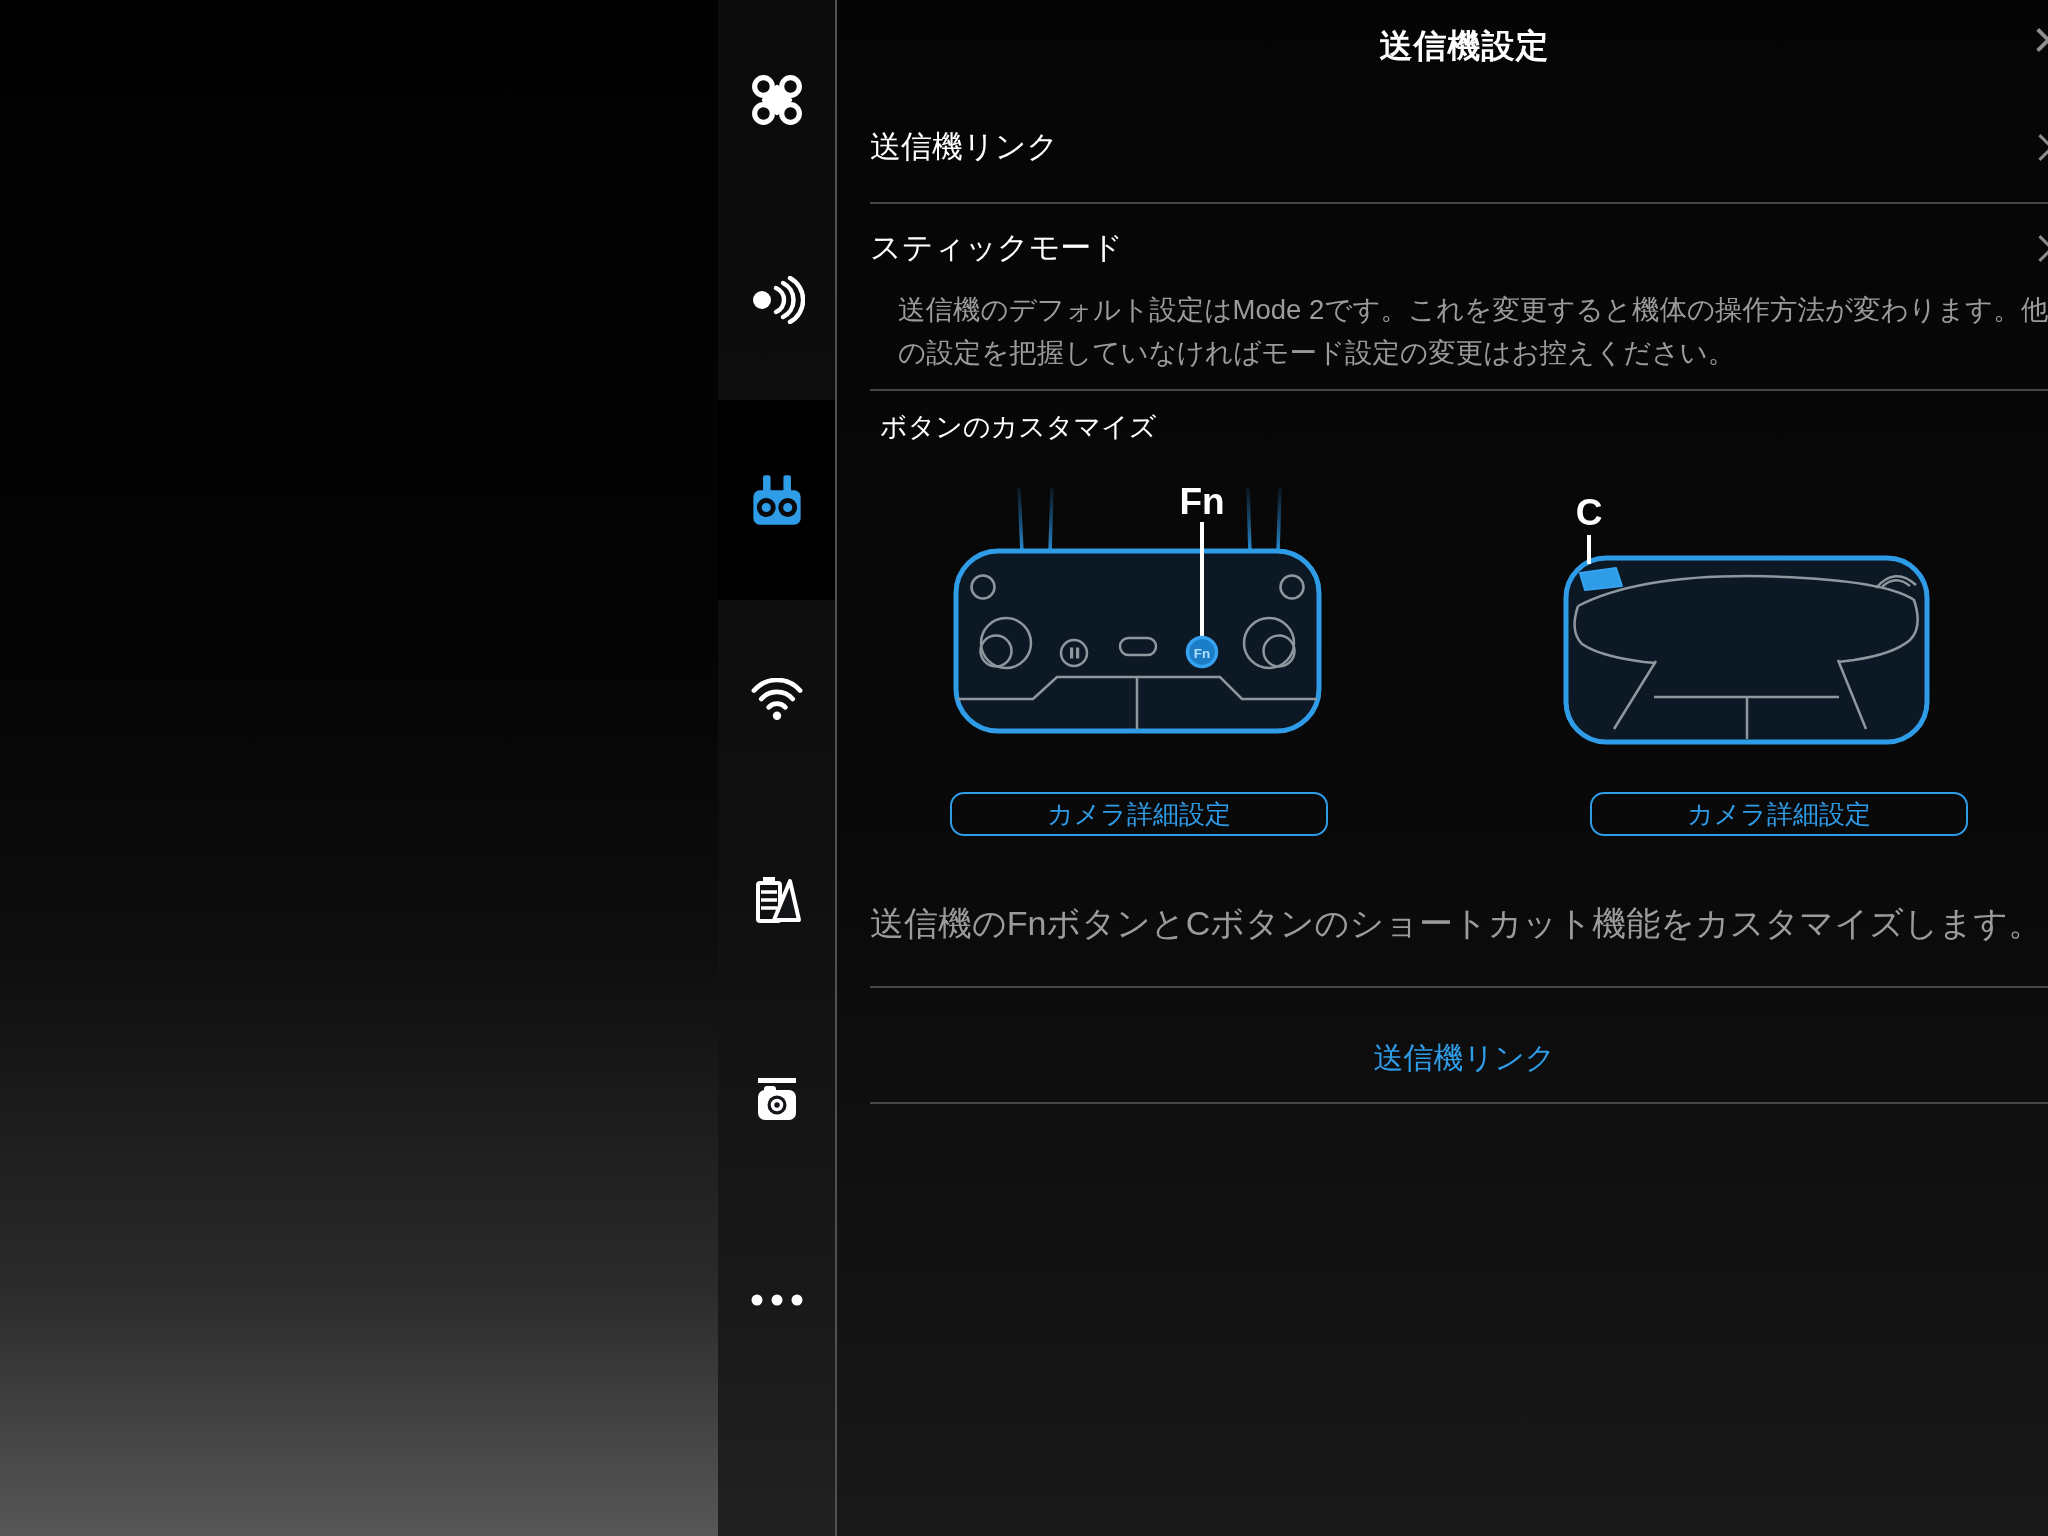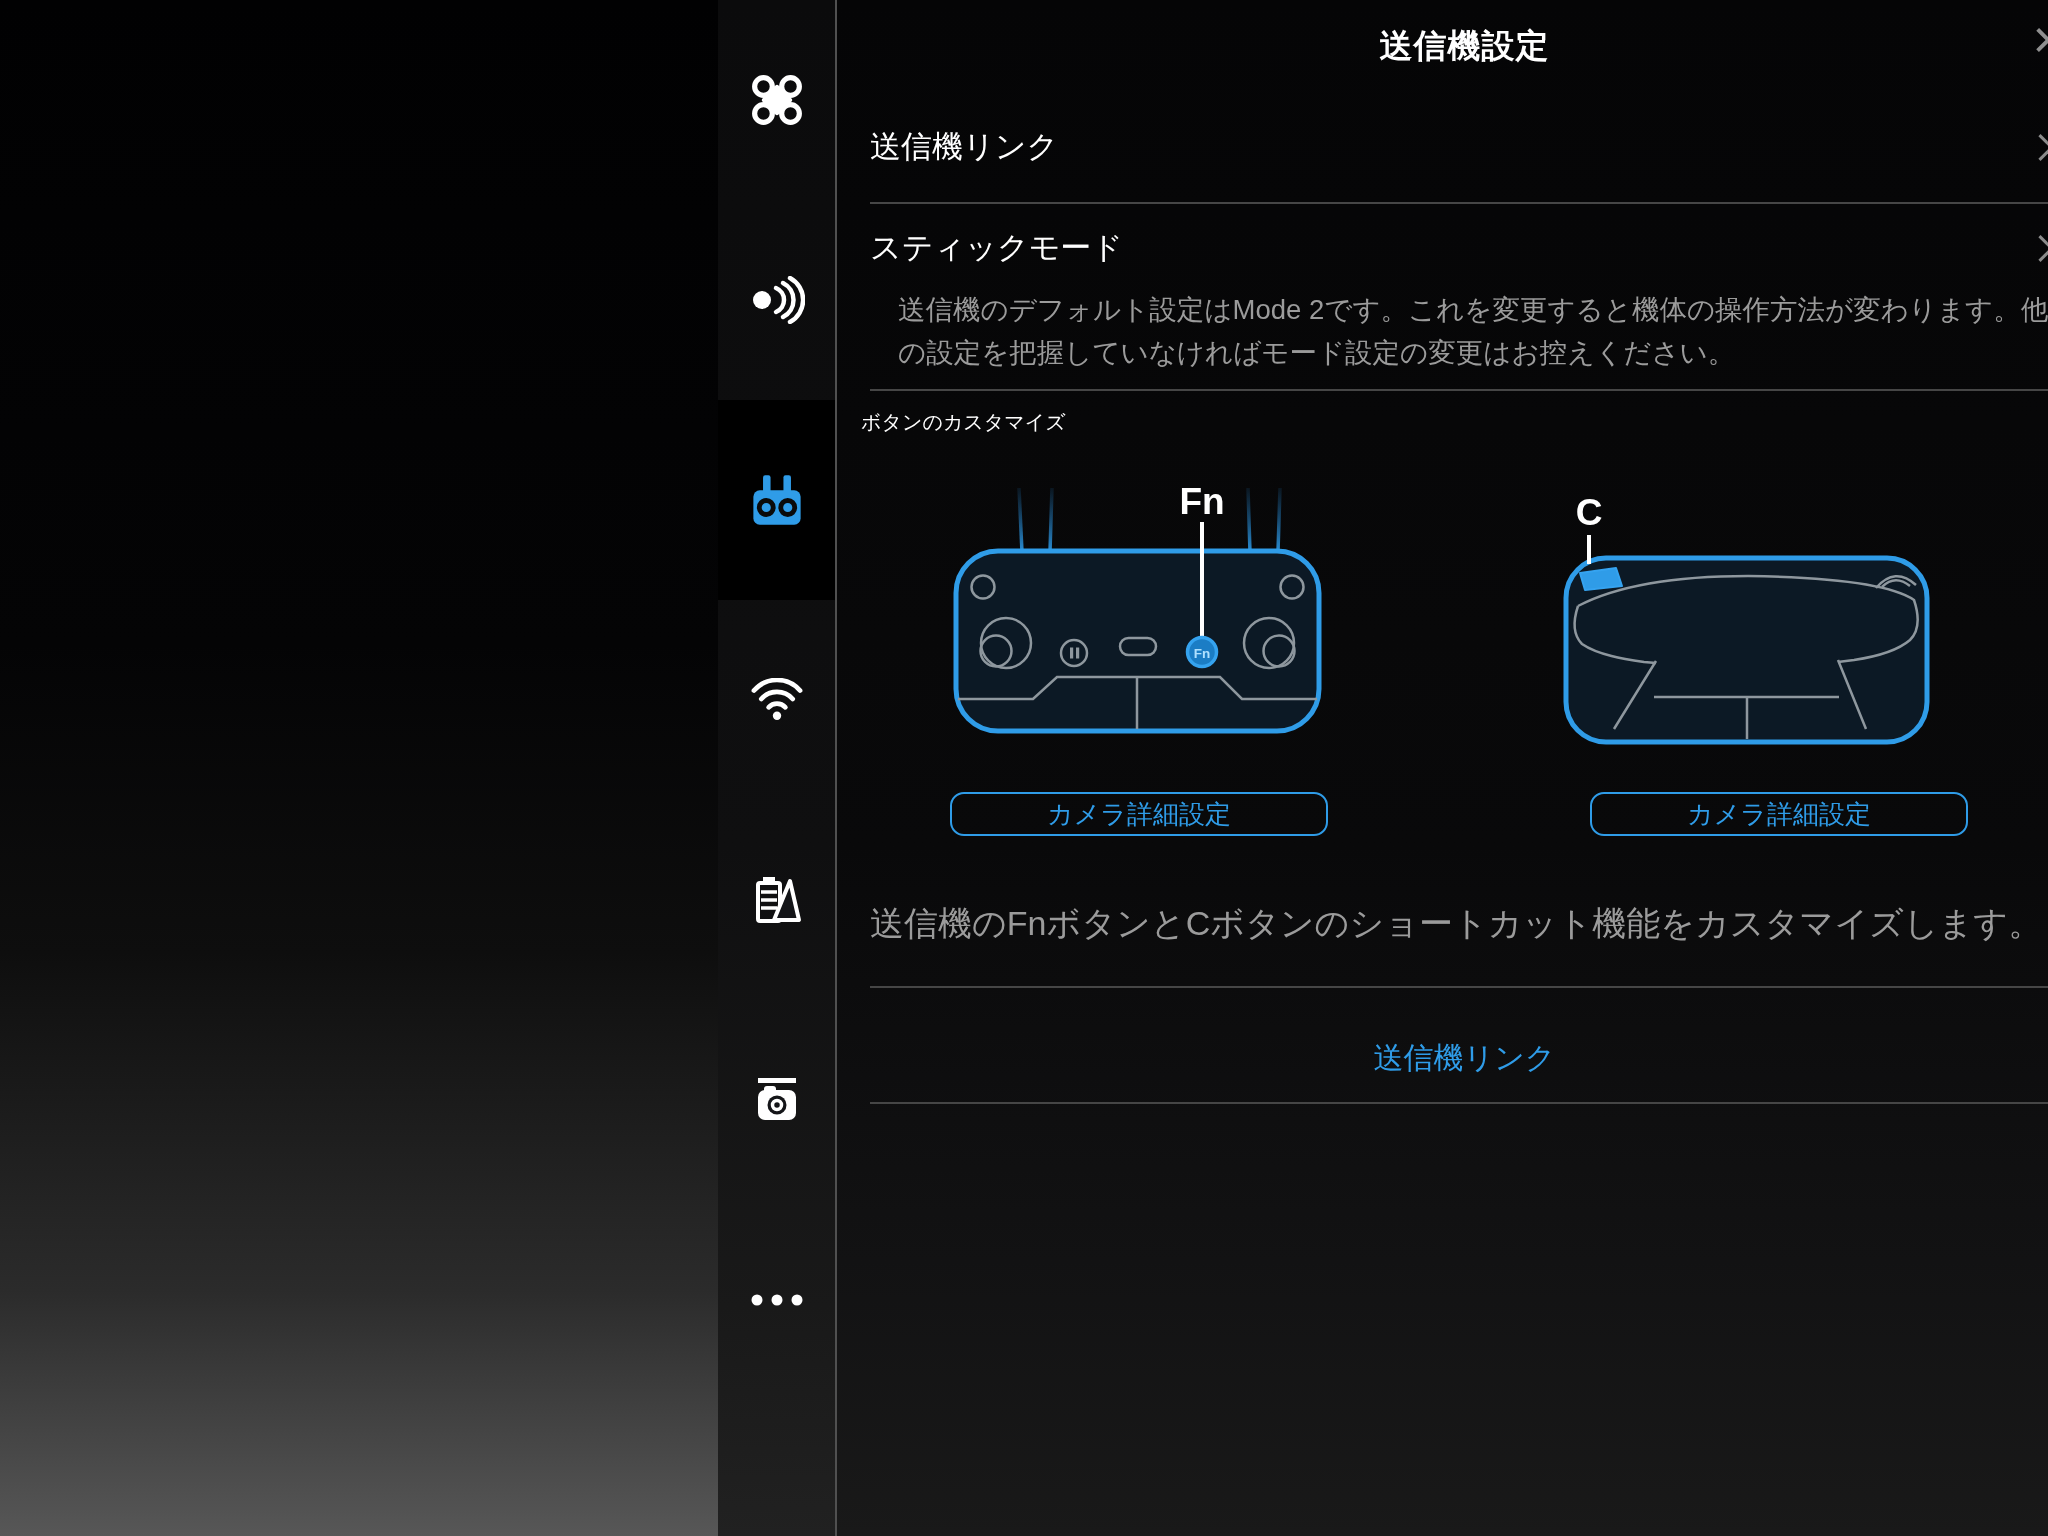--- a/index.html
+++ b/index.html
@@ -29,21 +29,21 @@
     font-weight:300;cursor:pointer;padding:4px 10px;}
   .row{left:33px;right:36px;display:flex;align-items:center;
     justify-content:space-between;height:58px;color:#ffffff;font-size:31px;cursor:pointer;}
   .row-calibration{top:118px;}
   .row-stick{top:219px;}
   .chev{width:16px;height:16px;border-top:3.5px solid #8b8b8b;border-right:3.5px solid #8b8b8b;
     transform:rotate(45deg);margin-right:6px;flex:none;}
   .divider{left:33px;right:0;height:2px;background:#464646;}
   .d1{top:202px;}.d2{top:389px;}.d3{top:986px;}.d4{top:1102px;}
   .desc{left:33px;top:288px;width:1170px;color:#9b9b9b;font-size:27.5px;line-height:43px;margin-left:28px;}
-  .section-heading{left:24px;top:409px;color:#ffffff;font-size:20px;}
+  .section-heading{left:43px;top:409px;color:#ffffff;font-size:27px;}
   .svg-front{left:111px;top:478px;}
   .svg-back{left:721px;top:478px;}
   .cam-btn{top:792px;width:378px;height:44px;border:2.5px solid #2f9ce8;border-radius:14px;
     color:#2f9ce8;font-size:26px;display:flex;align-items:center;justify-content:center;
     cursor:pointer;box-sizing:border-box;}
   .btn-front{left:113px;}
   .btn-back{left:753px;}
   .caption{left:33px;top:901px;color:#9b9b9b;font-size:34px;}
   .link-row{left:0;right:0;top:1038px;text-align:center;color:#2f9ce8;font-size:30px;cursor:pointer;}
 </style>

